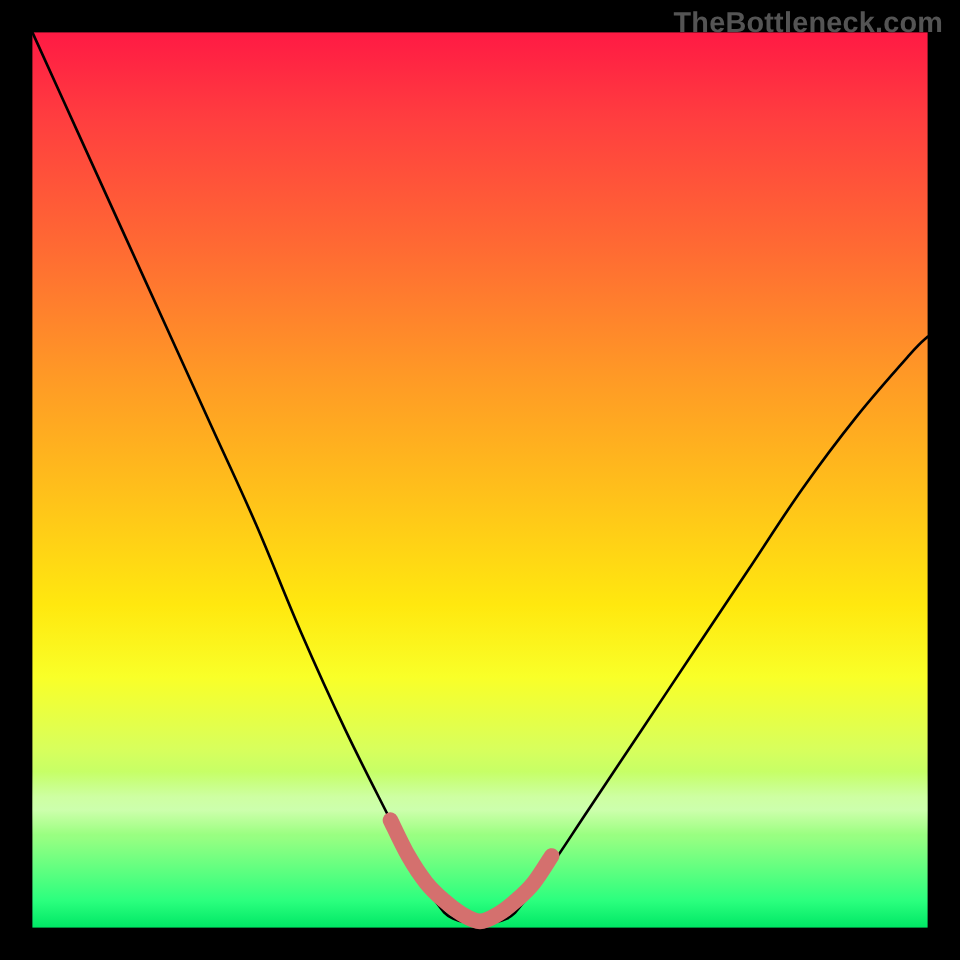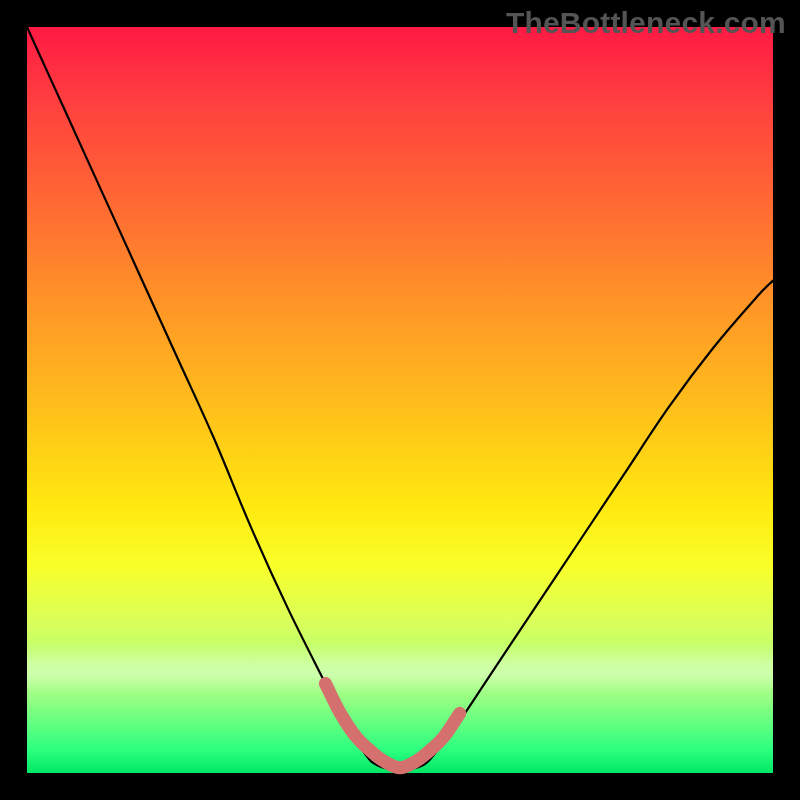--- a/index.html
+++ b/index.html
@@ -17,21 +17,21 @@
     top: 0;
     width: 800px;
     height: 800px;
     background: #000;
   }
   .watermark {
     position: absolute;
     top: 6px;
     right: 14px;
     color: #545454;
-    font-size: 30px;
+    font-size: 24px;
     font-weight: 600;
     letter-spacing: 0.2px;
     user-select: none;
   }
   .plot {
     position: absolute;
     left: 27px;
     top: 27px;
     width: 746px;
     height: 746px;

